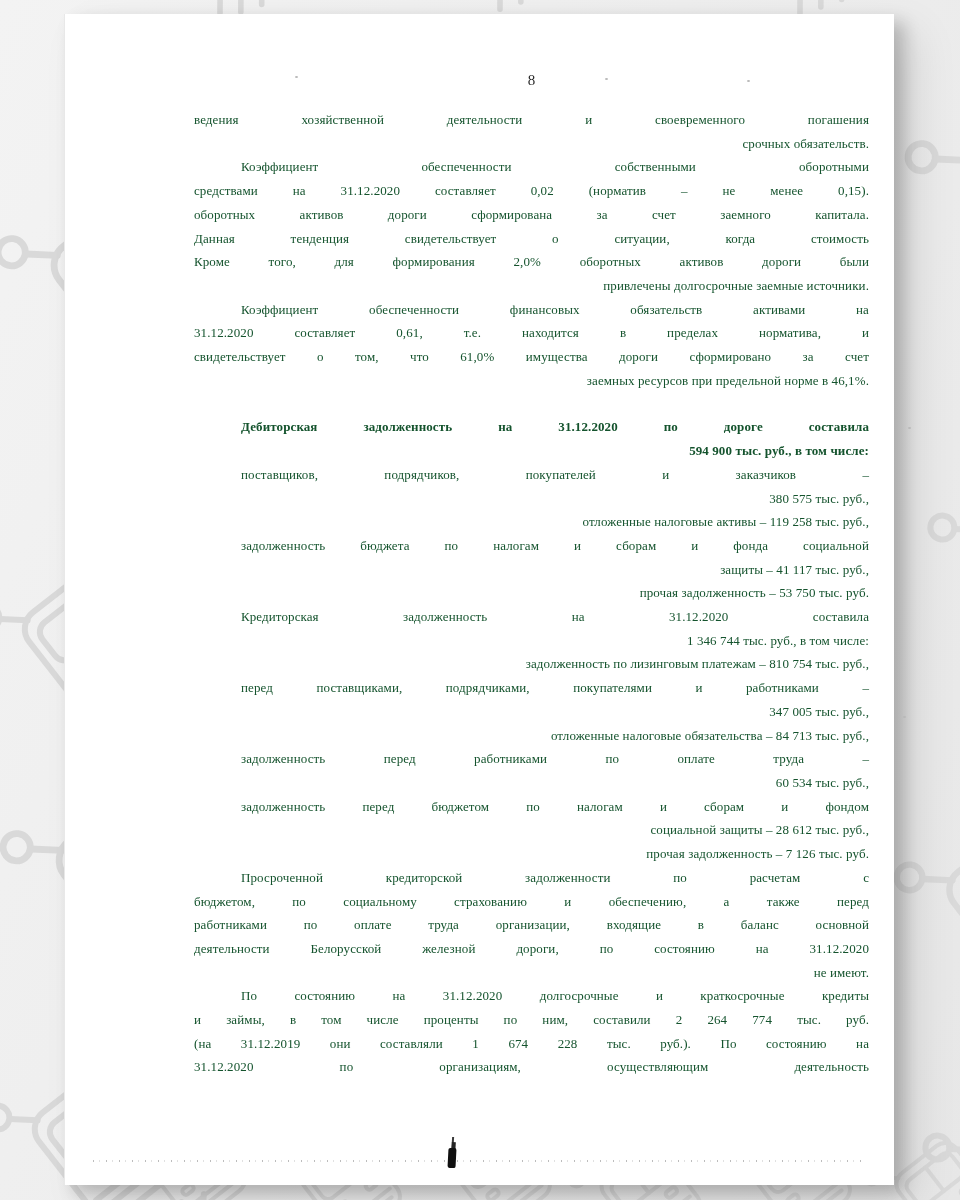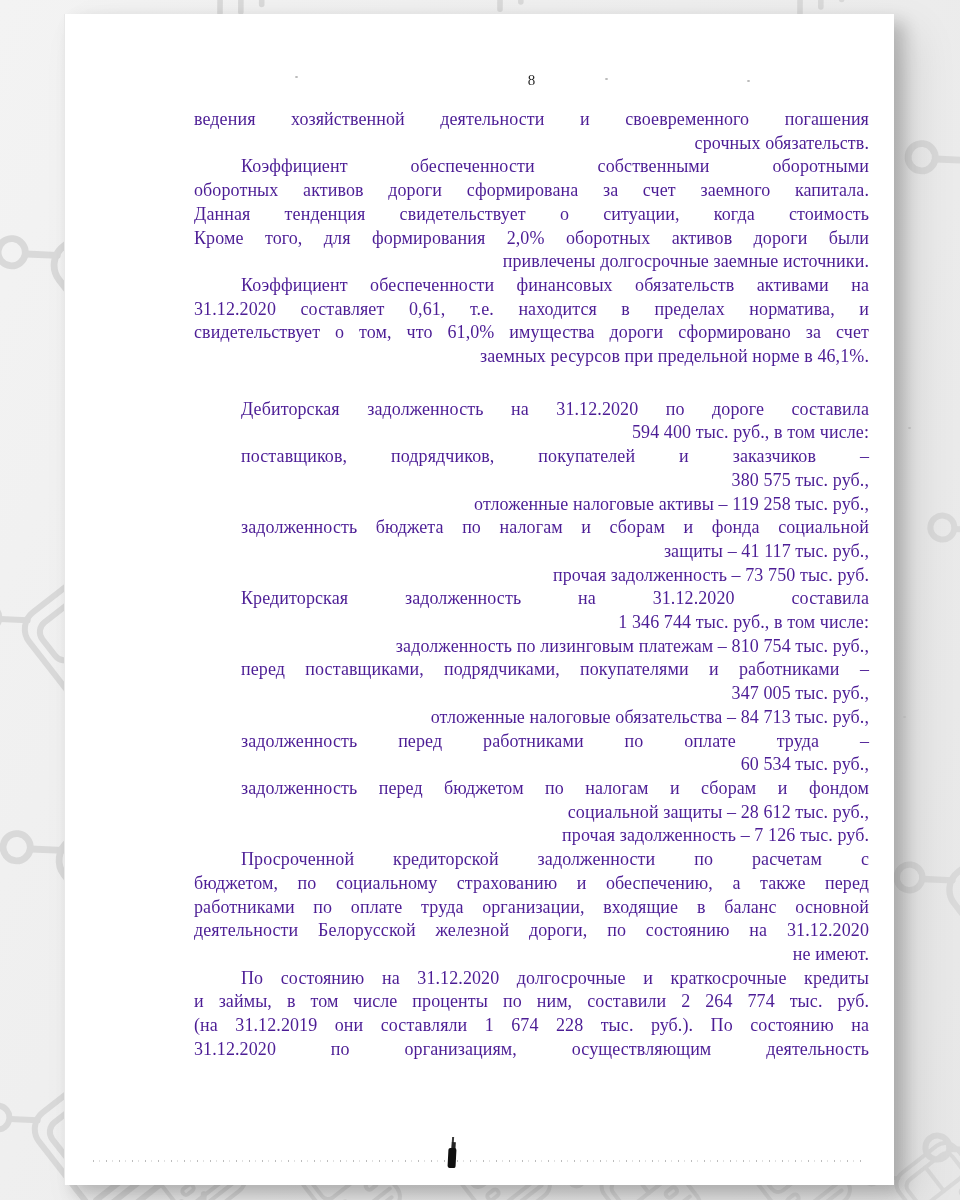--- a/index.html
+++ b/index.html
@@ -16,25 +16,25 @@
     background:#ffffff;
     box-shadow:10px 8px 16px rgba(0,0,0,0.20), 22px 18px 40px rgba(0,0,0,0.10);
     border-left:1px solid #e8e8e8;
   }
   .page-number{
     position:absolute;left:129px;top:58px;width:675px;
     text-align:center;font-size:15px;color:#2a2a2a;
   }
   .text-block{
     position:absolute;left:129px;top:94px;width:675px;
-    font-size:18px;line-height:23.7px;color:#4c1d95;
+    font-size:13px;line-height:23.7px;color:#14532d;
     letter-spacing:0.1px;
   }
   .para{margin:0;padding:0;}
-  .para.sp{margin-top:29px;}
+  .para.sp{margin-top:23px;font-weight:bold;}
   .ln{text-align:right;}
   .ln.j{text-align:justify;text-align-last:justify;}
   .ln.ind{padding-left:47px;}
   .noise-line{
     position:absolute;left:28px;top:1146px;width:770px;height:2px;opacity:.55;
     background:repeating-linear-gradient(90deg,
       rgba(35,35,35,.55) 0 1px, transparent 1px 6px,
       rgba(35,35,35,.25) 6px 7px, transparent 7px 13px);
   }
   .smudge{
@@ -93,48 +93,49 @@
 
 <div class="page">
   <div class="page-number">8</div>
   <div class="text-block" id="doc-text">
       <div class="para">
         <div class="ln j">ведения хозяйственной деятельности и своевременного погашения</div>
         <div class="ln">срочных обязательств.</div>
       </div>
       <div class="para">
         <div class="ln j ind">Коэффициент обеспеченности собственными оборотными</div>
+        <div class="ln j">средствами на 31.12.2020 составляет 0,02 (норматив – не менее 0,15).</div>
         <div class="ln j">оборотных активов дороги сформирована за счет заемного капитала.</div>
         <div class="ln j">Данная тенденция свидетельствует о ситуации, когда стоимость</div>
         <div class="ln j">Кроме того, для формирования 2,0% оборотных активов дороги были</div>
         <div class="ln">привлечены долгосрочные заемные источники.</div>
       </div>
       <div class="para">
         <div class="ln j ind">Коэффициент обеспеченности финансовых обязательств активами на</div>
         <div class="ln j">31.12.2020 составляет 0,61, т.е. находится в пределах норматива, и</div>
         <div class="ln j">свидетельствует о том, что 61,0% имущества дороги сформировано за счет</div>
         <div class="ln">заемных ресурсов при предельной норме в 46,1%.</div>
       </div>
       <div class="para sp">
         <div class="ln j ind">Дебиторская задолженность на 31.12.2020 по дороге составила</div>
-        <div class="ln">594 400 тыс. руб., в том числе:</div>
+        <div class="ln">594 900 тыс. руб., в том числе:</div>
       </div>
       <div class="para">
         <div class="ln j ind">поставщиков, подрядчиков, покупателей и заказчиков –</div>
         <div class="ln">380 575 тыс. руб.,</div>
       </div>
       <div class="para">
         <div class="ln ind">отложенные налоговые активы – 119 258 тыс. руб.,</div>
       </div>
       <div class="para">
         <div class="ln j ind">задолженность бюджета по налогам и сборам и фонда социальной</div>
         <div class="ln">защиты – 41 117 тыс. руб.,</div>
       </div>
       <div class="para">
-        <div class="ln ind">прочая задолженность – 73 750 тыс. руб.</div>
+        <div class="ln ind">прочая задолженность – 53 750 тыс. руб.</div>
       </div>
       <div class="para">
         <div class="ln j ind">Кредиторская задолженность на 31.12.2020 составила</div>
         <div class="ln">1 346 744 тыс. руб., в том числе:</div>
       </div>
       <div class="para">
         <div class="ln ind">задолженность по лизинговым платежам – 810 754 тыс. руб.,</div>
       </div>
       <div class="para">
         <div class="ln j ind">перед поставщиками, подрядчиками, покупателями и работниками –</div>

